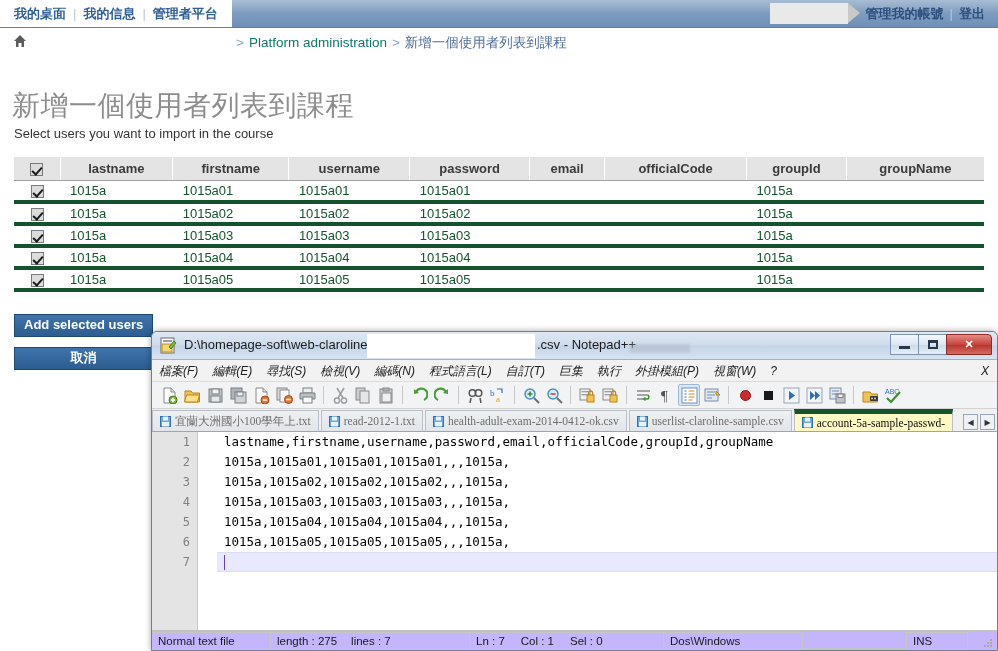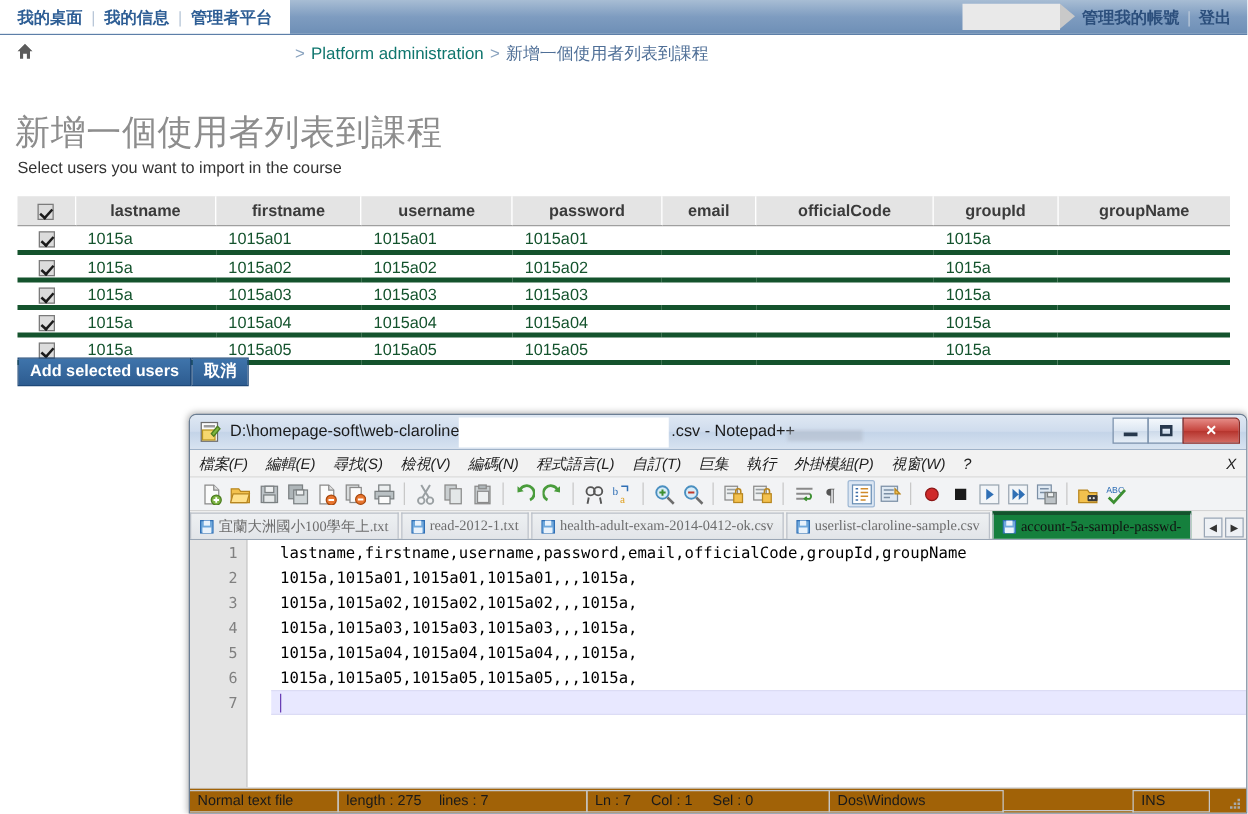--- a/index.html
+++ b/index.html
@@ -99,21 +99,21 @@
     background:#dcdcdc; border:1px solid #7b7b7b;
     position:relative; vertical-align:middle; cursor:pointer;
   }
   .chk:after {
     content:""; position:absolute; left:3px; top:1px;
     width:4px; height:8px; border:solid #1a1a1a;
     border-width:0 2px 2px 0; transform:rotate(42deg);
   }
 
   
-  .btn-row { position:absolute; left:14px; top:286px; display:flex; gap:0; }
+  .btn-row { position:absolute; left:14px; top:314px; display:flex; gap:10px;flex-direction:column; }
   .btn {
     background: linear-gradient(to bottom, #3f74ab 0%, #2d5c90 100%);
     border:1px solid #1e4878;
     color:#ffffff; font-size:13px; font-weight:bold;
     padding:3px 9px 4px 9px; cursor:pointer;
     font-family:"Liberation Sans", sans-serif;
     line-height:14px;
   }
 
   
@@ -198,22 +198,22 @@
   .ntab {
     height:21px; display:flex; align-items:center; gap:4px;
     padding:0 7px; font-size:11.5px; color:#6d6d6d;
     background: linear-gradient(to bottom,#eef0f2 0%, #e2e5e9 100%);
     border:1px solid #b9bfc8; border-bottom:none;
     margin-right:2px; cursor:pointer; white-space:nowrap;
     font-family:"Liberation Serif", serif;
     justify-content:flex-end;
   }
   .ntab.active {
-    color:#111; background:#15803d;
-    border-top:3px solid #14532d;
+    color:#111; background:#fef9c3;
+    border-top:5px solid #14532d;
     height:22px;
   }
   .tab-save-icon { width:11px; height:11px; flex:0 0 auto; }
   .tab-scroll {
     position:absolute; right:2px; bottom:1px; display:flex; gap:2px;
   }
   .tab-scroll div {
     width:15px; height:16px; border:1px solid #9aa6b5; background:#eef1f5;
     display:flex; align-items:center; justify-content:center;
     font-size:8px; color:#333; cursor:pointer;
@@ -244,21 +244,21 @@
     background:#e8e8ff; margin-left:-7px; padding-left:7px;
     border-top:1px solid #dcdcf5; border-bottom:1px solid #dcdcf5;
     position:relative; height:20px;
   }
   .code div.caretline:before {
     content:""; position:absolute; left:7px; top:2px; width:1px; height:15px;
     background:#6a3fb5;
   }
 
   .npp-status {
-    height:20px; background:#a16207; display:flex; align-items:center;
+    height:20px; background:#c4b5fd; display:flex; align-items:center;
     font-size:11.5px; color:#1a1a1a; position:relative;
   }
   .sb {
     height:18px; display:flex; align-items:center;
     border:1px solid #c6c6c6; margin:0 0 0 -1px; padding:0 6px;
     white-space:nowrap; overflow:hidden;
   }
   .sb.w1 { width:120px; }
   .sb.w2 { width:200px; gap:14px; }
   .sb.w3 { width:195px; gap:16px; }

